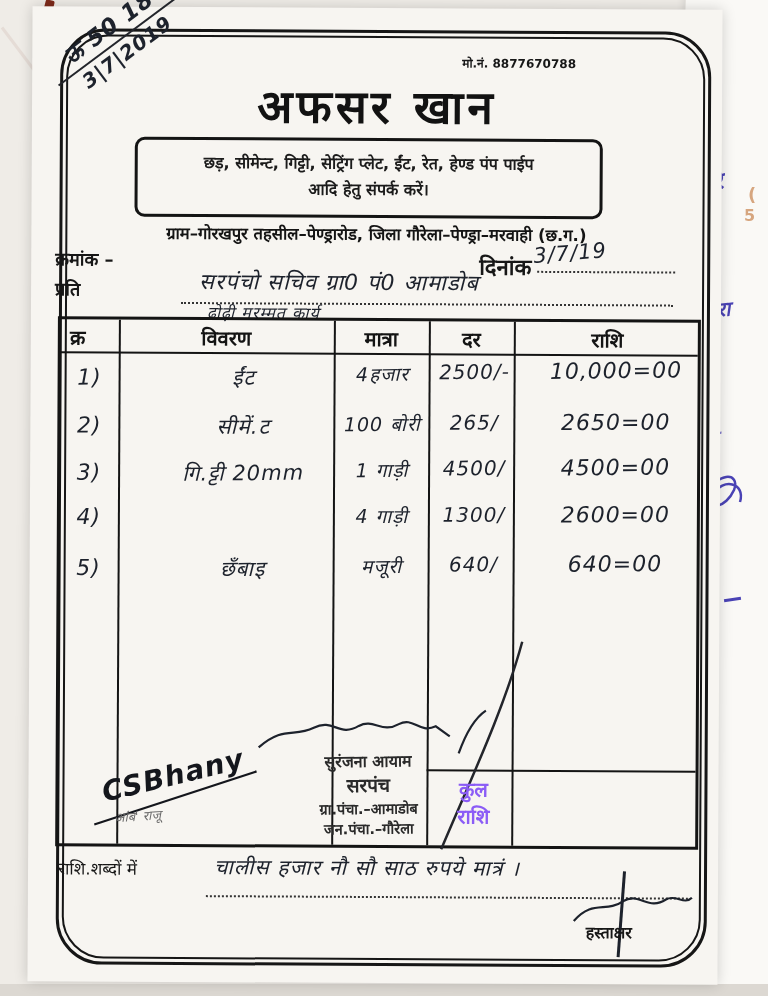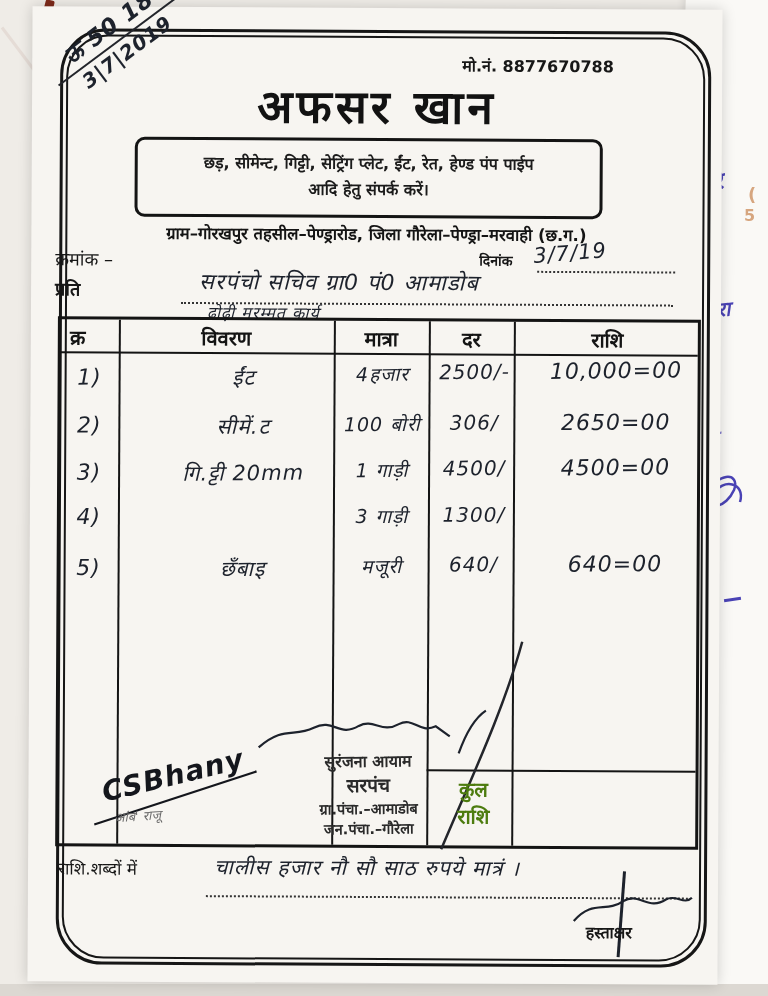--- a/index.html
+++ b/index.html
@@ -22,27 +22,27 @@
   .frame-inner{position:absolute;left:3px;top:3px;right:3px;bottom:3px;border:2px solid #161616;border-radius:42px;}
 
   .printed{color:#171717;}
   .hw{font-style:italic;color:#1d222c;letter-spacing:1px;white-space:nowrap;}
 
   .corner-note{position:absolute;left:6px;top:52px;transform:rotate(-37deg);transform-origin:left top;text-align:center;}
   .corner-note .l1{font-size:23px;font-weight:bold;}
   .corner-note .rule{width:150px;height:2px;background:#23252b;margin:1px 0;}
   .corner-note .l2{font-size:20px;font-weight:bold;}
 
-  .mobile{position:absolute;left:430px;top:46px;font-size:16px;font-weight:bold;text-align:right;}
+  .mobile{position:absolute;left:430px;top:46px;font-size:12px;font-weight:bold;text-align:right;}
   .title{position:absolute;left:0;top:66px;width:100%;text-align:center;font-size:46px;font-weight:bold;letter-spacing:4px;color:#121212;}
   .services-box{position:absolute;left:103px;top:130px;width:468px;height:80px;border:3px solid #141414;border-radius:10px;text-align:center;font-weight:bold;font-size:16px;line-height:1.6;padding-top:10px;box-sizing:border-box;color:#1b1b1b;}
   .address{position:absolute;left:0;top:214px;width:100%;text-align:center;font-size:16.5px;font-weight:bold;color:#141414;}
 
-  .serial{position:absolute;left:24px;top:240px;font-size:18px;font-weight:normal;}
-  .date-label{position:absolute;left:448px;top:242px;font-size:14px;font-weight:bold;}
+  .serial{position:absolute;left:24px;top:240px;font-size:18px;font-weight:bold;}
+  .date-label{position:absolute;left:448px;top:242px;font-size:22px;font-weight:bold;}
   .date-dots{position:absolute;left:506px;top:262px;width:138px;border-bottom:2px dotted #333;}
   .date-hw{position:absolute;left:502px;top:232px;font-size:21px;transform:rotate(-5deg);}
 
   .to-label{position:absolute;left:24px;top:270px;font-size:18px;font-weight:bold;}
   .to-dots{position:absolute;left:150px;top:295px;width:492px;border-bottom:2px dotted #333;}
   .to-hw{position:absolute;left:168px;top:258px;font-size:22px;}
   .work-hw{position:absolute;left:176px;top:294px;font-size:16px;}
 
   
   .tbl{position:absolute;left:27px;top:310px;width:643px;height:530px;border:3px solid #141414;box-sizing:border-box;}
@@ -50,21 +50,21 @@
   .hline{position:absolute;height:2px;background:#141414;}
   .th{position:absolute;top:4px;font-size:20px;font-weight:bold;text-align:center;color:#141414;}
   .t-row{position:absolute;left:0;width:100%;height:40px;}
   .cell{position:absolute;font-size:21px;}
   .c-sr{left:0px;width:58px;text-align:center;font-size:22px;}
   .c-desc{left:68px;width:230px;text-align:center;}
   .c-qty{left:274px;width:96px;text-align:center;font-size:19px;}
   .c-rate{left:372px;width:84px;text-align:center;font-size:20px;}
   .c-amt{left:458px;width:195px;text-align:center;font-size:22px;}
 
-  .kul-label{position:absolute;left:375px;top:455px;width:80px;text-align:center;font-size:20px;font-weight:bold;line-height:1.35;color:#4d7c0f;}
+  .kul-label{position:absolute;left:375px;top:455px;width:80px;text-align:center;font-size:20px;font-weight:bold;line-height:1.35;color:#8b5cf6;}
   .total-hw{position:absolute;left:468px;top:462px;font-size:24px;letter-spacing:2px;}
 
   .stamp{position:absolute;left:240px;top:742px;width:200px;text-align:center;color:#2a2a2a;transform:rotate(-1deg);}
   .stamp .s1{font-size:16px;font-weight:bold;}
   .stamp .s2{font-size:19px;font-weight:bold;}
   .stamp .s3,.stamp .s4{font-size:14.5px;font-weight:bold;}
 
   .left-sig{position:absolute;left:72px;top:752px;font-size:28px;font-weight:bold;font-style:italic;transform:rotate(-14deg);color:#14161c;letter-spacing:1px;}
   .left-sig-sub{position:absolute;left:86px;top:800px;font-size:13px;color:#6b6b6b;transform:rotate(-4deg);font-style:italic;}
 
@@ -146,34 +146,35 @@
         <span class="cell c-sr hw">1)</span>
         <span class="cell c-desc hw">ईंट</span>
         <span class="cell c-qty hw">4हजार</span>
         <span class="cell c-rate hw">2500/-</span>
         <span class="cell c-amt hw">10,000=00</span>
       </div>
       <div class="t-row" style="top:90px;transform:rotate(-.6deg);">
         <span class="cell c-sr hw">2)</span>
         <span class="cell c-desc hw">सीमें.ट</span>
         <span class="cell c-qty hw">100 बोरी</span>
-        <span class="cell c-rate hw">306/</span>
+        <span class="cell c-rate hw">265/</span>
         <span class="cell c-amt hw">2650=00</span>
       </div>
       <div class="t-row" style="top:136px;transform:rotate(-.8deg);">
         <span class="cell c-sr hw">3)</span>
         <span class="cell c-desc hw">गि.ट्टी 20mm</span>
         <span class="cell c-qty hw">1 गाड़ी</span>
         <span class="cell c-rate hw">4500/</span>
         <span class="cell c-amt hw">4500=00</span>
       </div>
       <div class="t-row" style="top:182px;transform:rotate(-.5deg);">
         <span class="cell c-sr hw">4)</span>
-        <span class="cell c-qty hw">3 गाड़ी</span>
+        <span class="cell c-qty hw">4 गाड़ी</span>
         <span class="cell c-rate hw">1300/</span>
+        <span class="cell c-amt hw">2600=00</span>
       </div>
       <div class="t-row" style="top:232px;transform:rotate(-.7deg);">
         <span class="cell c-sr hw">5)</span>
         <span class="cell c-desc hw">छँबाइ</span>
         <span class="cell c-qty hw">मजूरी</span>
         <span class="cell c-rate hw">640/</span>
         <span class="cell c-amt hw">640=00</span>
       </div>
 
       <svg style="left:375px;top:318px;" width="100" height="215">

